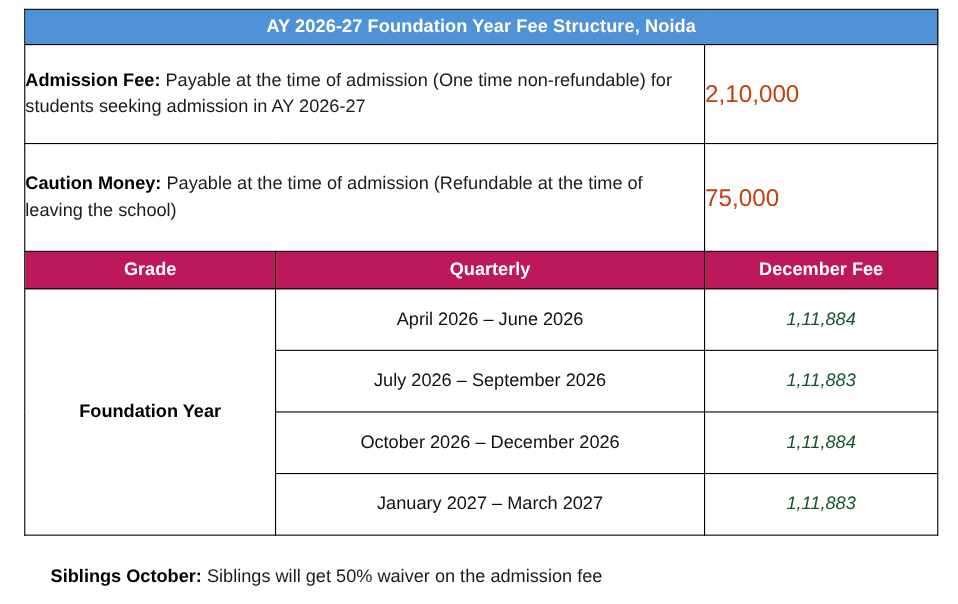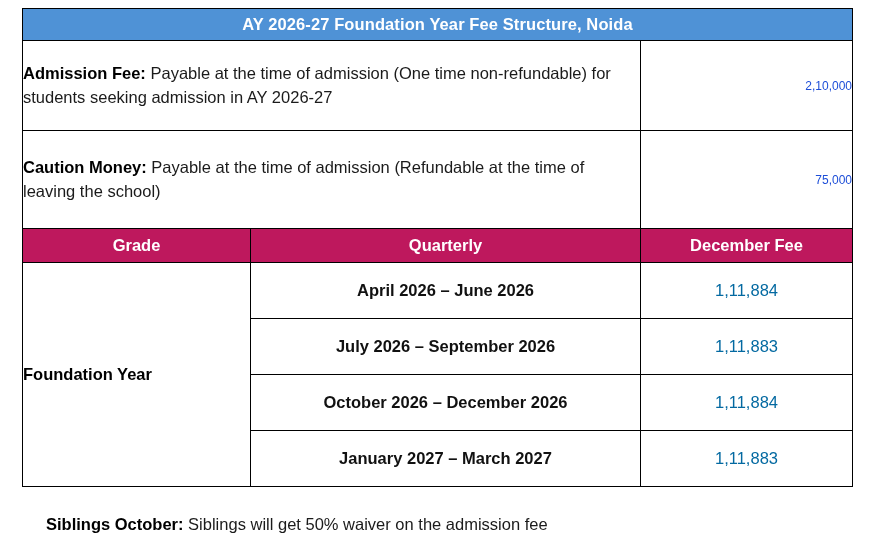--- a/index.html
+++ b/index.html
@@ -55,55 +55,57 @@
     font-size: 16.5px;
     line-height: 1.45;
     text-align: left;
     color: #1b1b1b;
   }
   .note-cell .lead {
     font-weight: bold;
     color: #000000;
   }
   .amount-cell {
-    text-align: right;
-    font-size: 12px;
-    color: #1d4ed8;
+    text-align: left;
+    font-size: 22px;
+    color: #c2410c;
   }
 
   .row-admission { height: 90px; }
   .row-caution   { height: 98px; }
 
   
   .col-head {
     background: #be185d;
     color: #ffffff;
     font-weight: bold;
     font-size: 16.5px;
     text-align: center;
     height: 33px;
   }
 
   
   .grade-cell {
+    text-align: center;
     font-weight: bold;
     font-size: 16.5px;
     color: #000000;
   }
   .quarter-cell {
     text-align: center;
-    font-weight: bold;
+    font-weight: normal;
     font-size: 16.5px;
     color: #111111;
     height: 55px;
   }
   .fee-cell {
     text-align: center;
     font-size: 16.5px;
-    color: #0369a1;
+    color: #14532d;
+    font-style: italic;
   }
 
   
   .col-grade     { width: 228px; }
   .col-quarterly { width: 390px; }
   .col-fee       { width: 212px; }
 
   
   .footnote {
     position: absolute;

